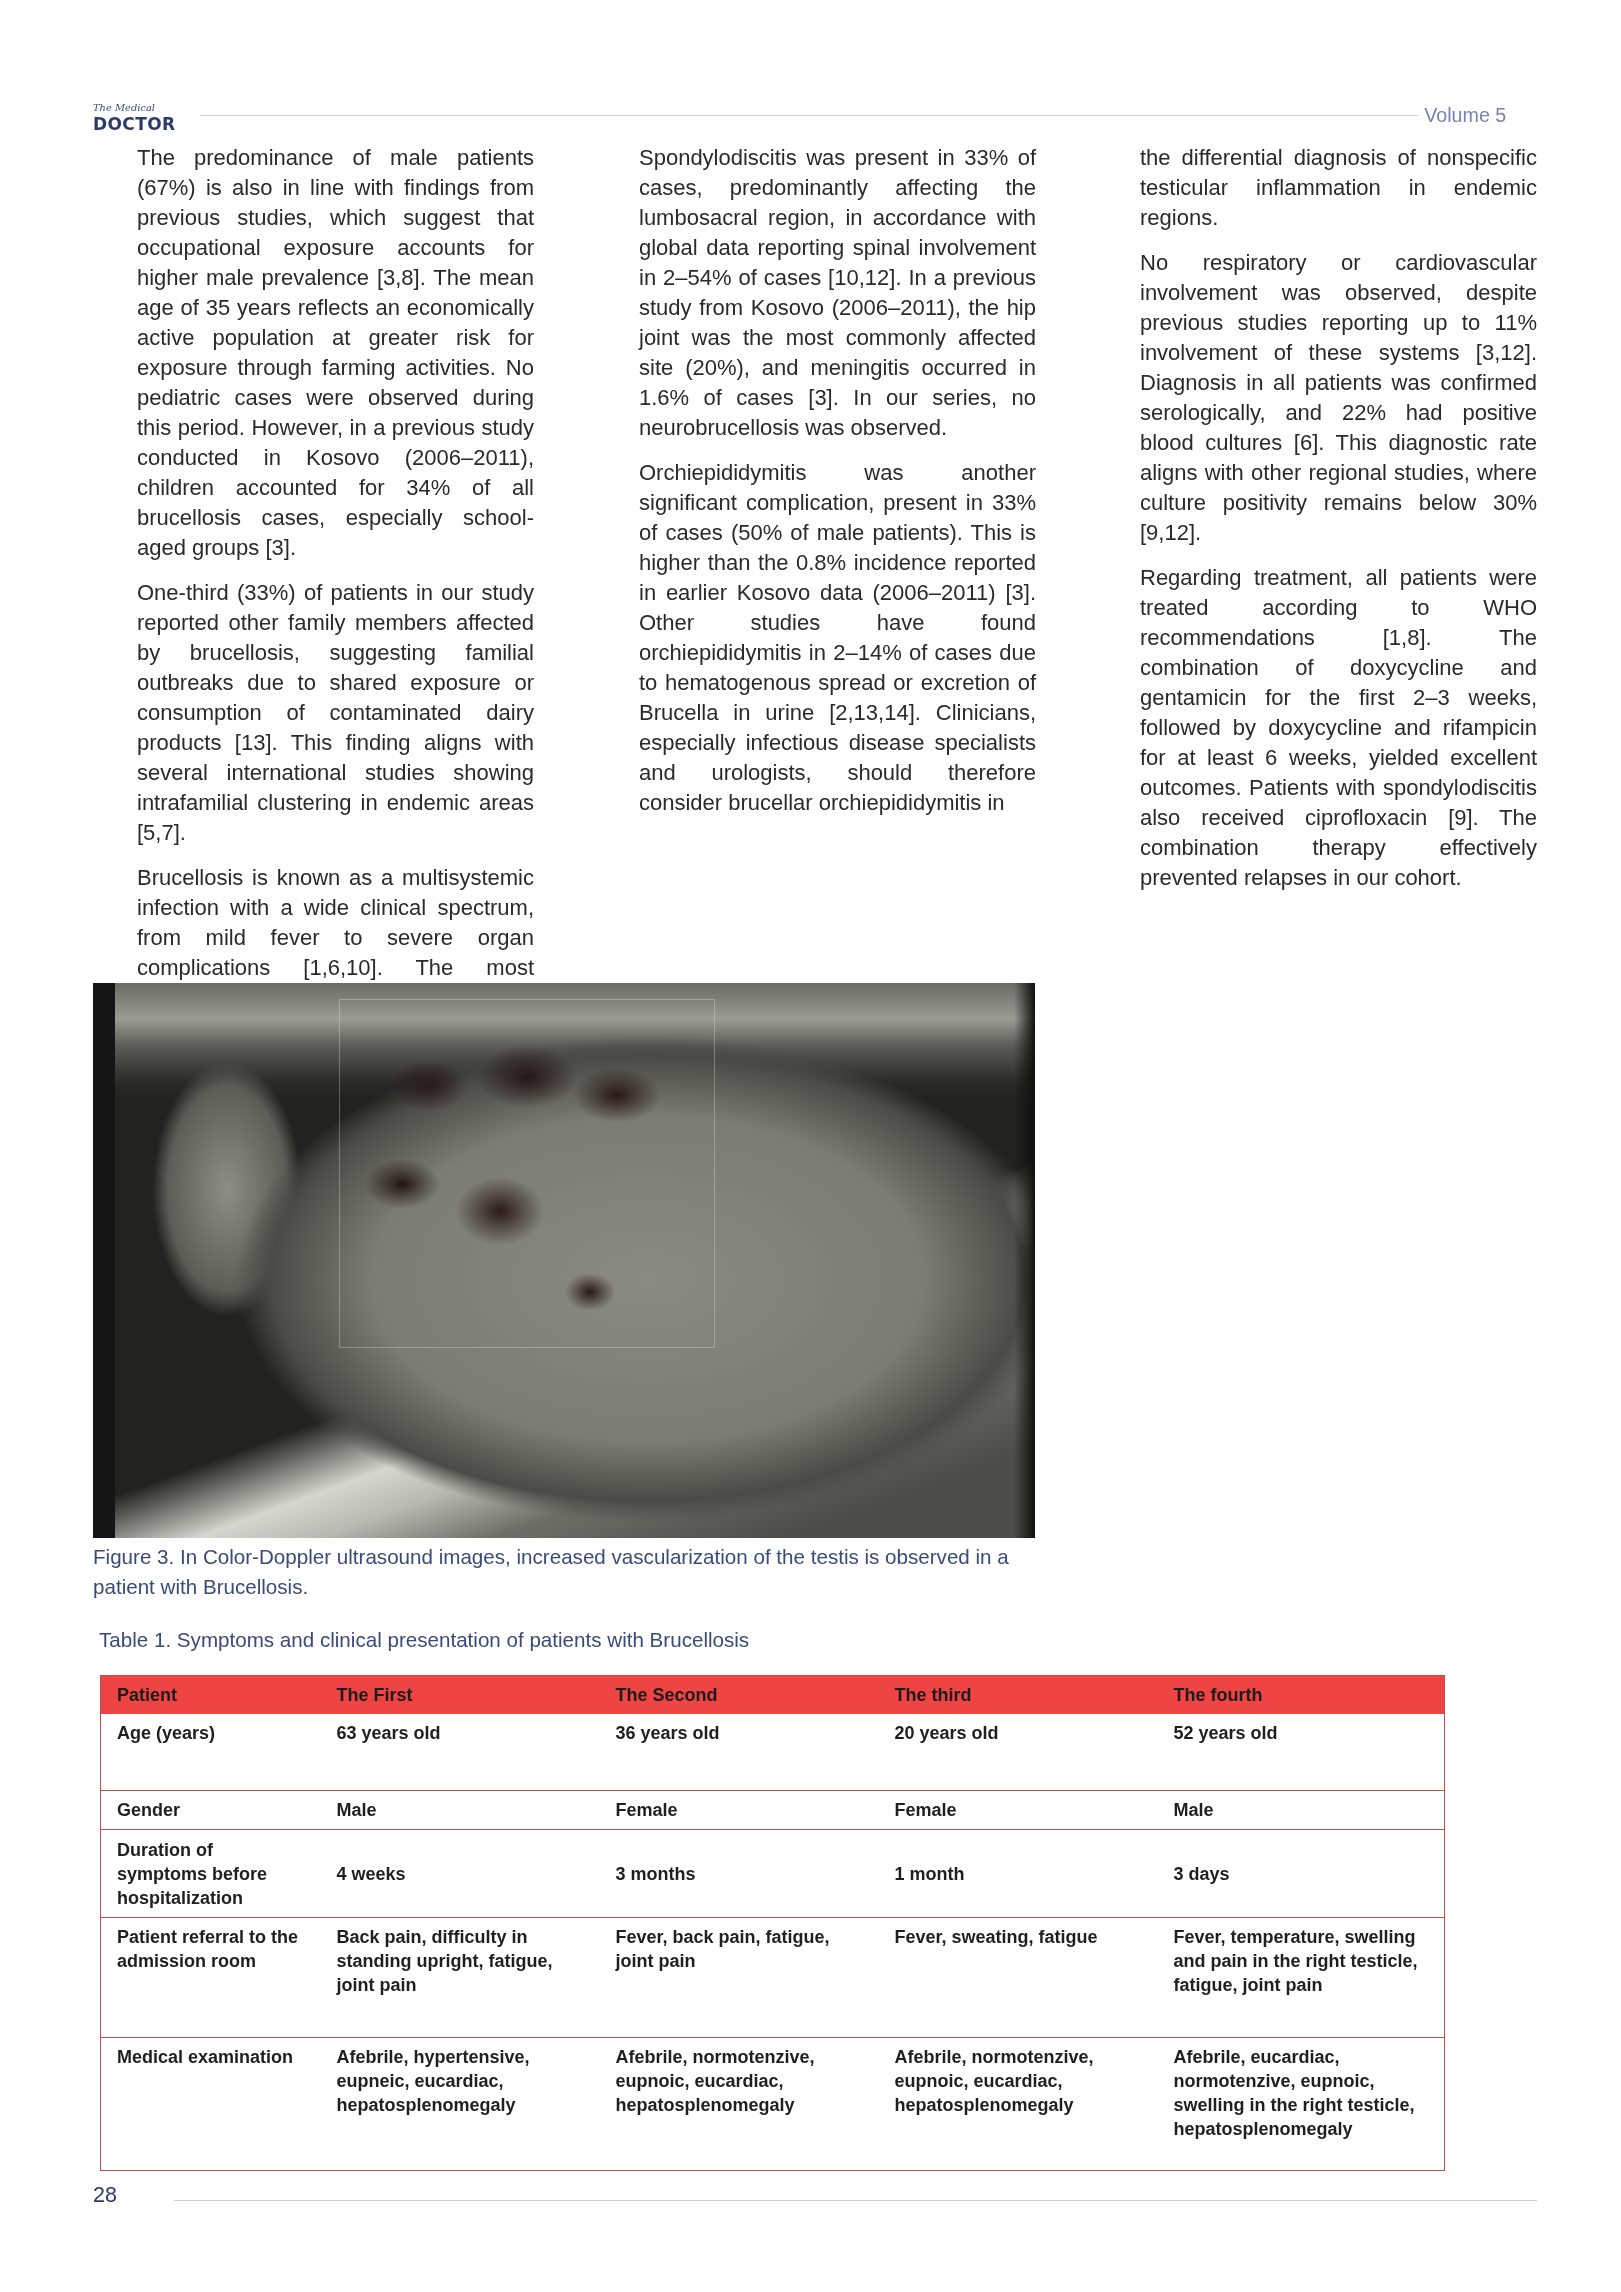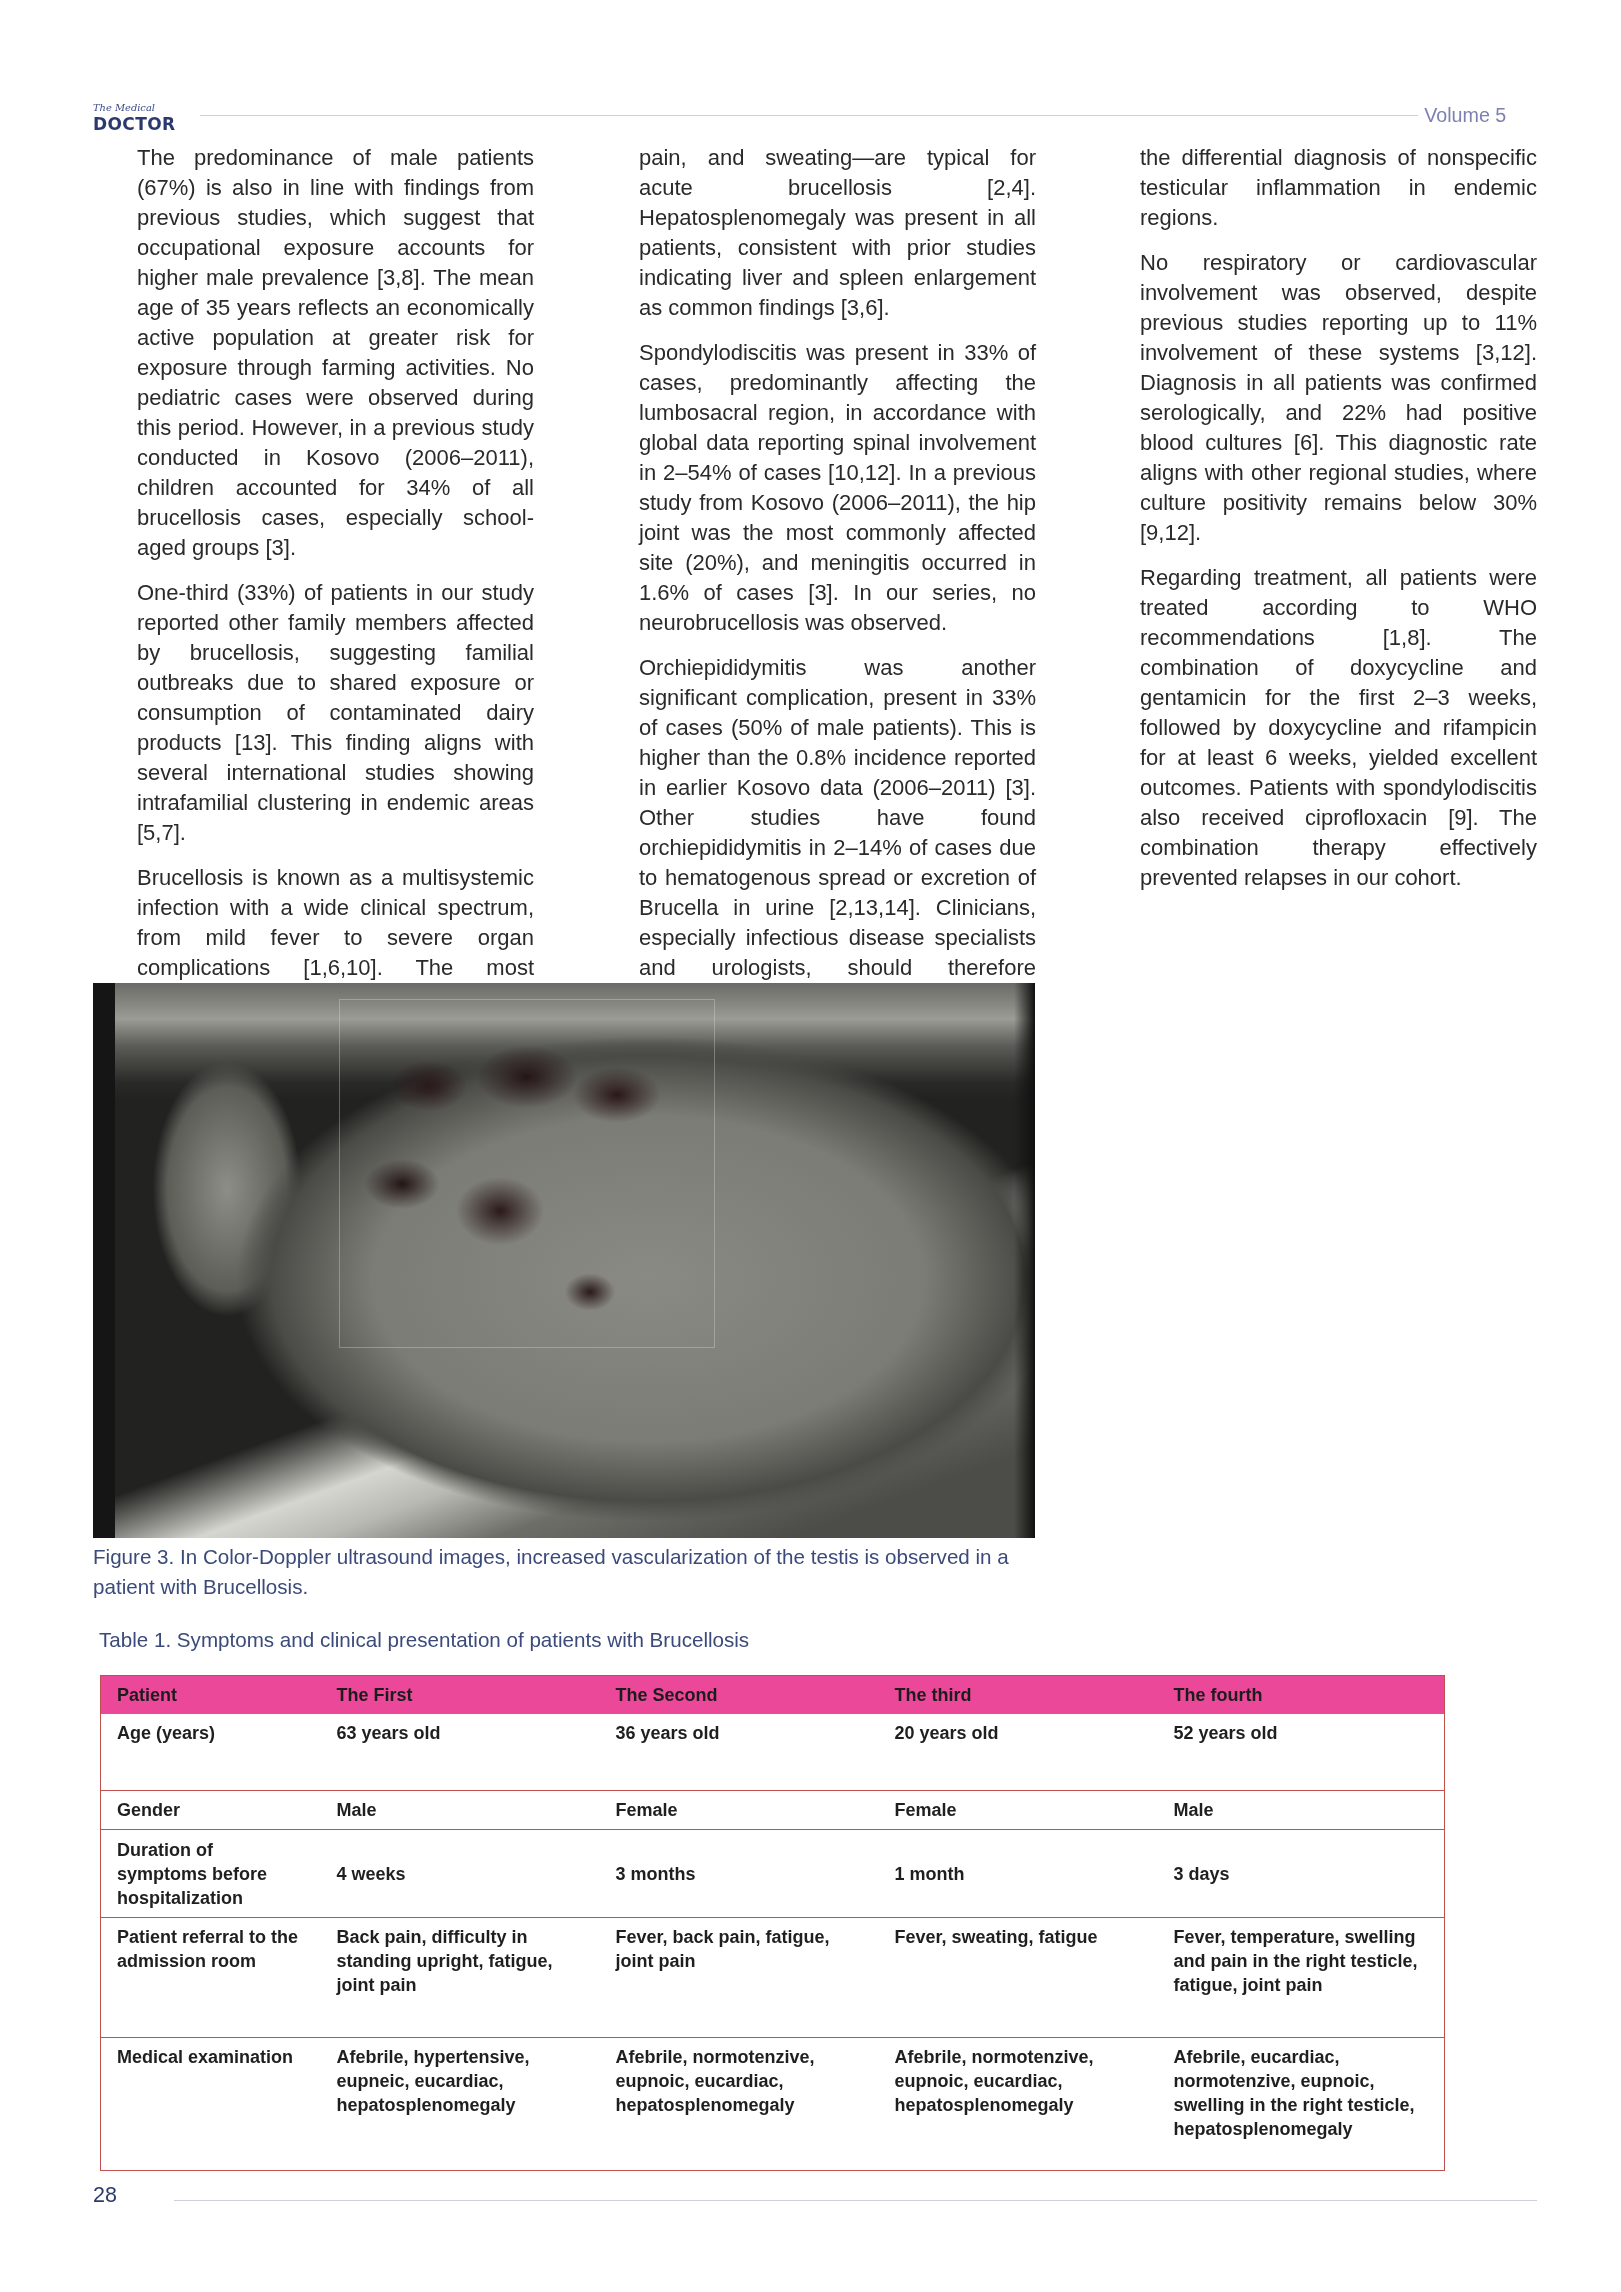--- a/index.html
+++ b/index.html
@@ -35,21 +35,21 @@
       radial-gradient(ellipse 54px 36px at 54px 152px, #231515 0%, transparent 70%),
       radial-gradient(ellipse 63px 49px at 152px 179px, #2b1a1a 0%, transparent 70%),
       radial-gradient(ellipse 36px 27px at 242px 260px, #2a1a1a 0%, transparent 70%); }
   .us-left-edge { position: absolute; left: 0; top: 0; width: 21.5px; height: 100%; background: #151515; }
   .us-right-edge { position: absolute; right: 0; top: 0; width: 21.5px; height: 100%; background: linear-gradient(90deg, transparent, #101010); }
 
   .fig-caption { position: absolute; left: 93px; top: 1542px; width: 949px; font-family: "Liberation Sans", sans-serif; font-size: 20.6px; line-height: 29.6px; color: #3b4a7a; }
   .table-title { position: absolute; left: 99px; top: 1628px; font-family: "Liberation Sans", sans-serif; font-size: 20.6px; color: #3b4a7a; }
 
   .tbl { position: absolute; left: 100px; top: 1675px; width: 1345px; border-collapse: collapse; font-family: "Liberation Sans", sans-serif; font-size: 18px; line-height: 24px; font-weight: bold; color: #1f1f1f; border: 1.8px solid #c0504d; }
-  .tbl th { background: #ec4899; color: #1c1c1c; text-align: left; font-weight: bold; padding: 5.4px 16px; height: 38px; }
+  .tbl th { background: #ef4444; color: #1c1c1c; text-align: left; font-weight: bold; padding: 5.4px 16px; height: 38px; }
   .tbl td { text-align: left; vertical-align: top; padding: 7.2px 16px; border-top: 1.8px solid #c0504d; }
   .tbl tr.r-age td { height: 77px; border-top: none; }
   .tbl tr.r-gender td { height: 38px; }
   .tbl tr.r-duration td { height: 82px; vertical-align: middle; }
   .tbl tr.r-duration td:first-child { vertical-align: top; }
   .tbl tr.r-referral td { height: 120px; }
   .tbl tr.r-exam td { height: 133px; }
   .c0 { width: 220px; } .c1 { width: 279px; } .c2 { width: 279px; } .c3 { width: 279px; } .c4 { width: 287px; }
 
   .footer-num { position: absolute; left: 93px; top: 2183px; font-family: "Liberation Sans", sans-serif; font-size: 21.5px; color: #2b3a6e; }
@@ -65,21 +65,20 @@
   <div class="volume">Volume 5</div>
 </div>
 
 <div class="col col1">
   <p>The predominance of male patients (67%) is also in line with findings from previous studies, which suggest that occupational exposure accounts for higher male prevalence [3,8]. The mean age of 35 years reflects an economically active population at greater risk for exposure through farming activities. No pediatric cases were observed during this period. However, in a previous study conducted in Kosovo (2006–2011), children accounted for 34% of all brucellosis cases, especially school-aged groups [3].</p>
   <p>One-third (33%) of patients in our study reported other family members affected by brucellosis, suggesting familial outbreaks due to shared exposure or consumption of contaminated dairy products [13]. This finding aligns with several international studies showing intrafamilial clustering in endemic areas [5,7].</p>
   <p>Brucellosis is known as a multisystemic infection with a wide clinical spectrum, from mild fever to severe organ complications [1,6,10]. The most frequently observed symptoms in our cases—fatigue, fever, joint</p>
 </div>
 
 <div class="col col2">
-  <p>pain, and sweating—are typical for acute brucellosis [2,4]. Hepatosplenomegaly was present in all patients, consistent with prior studies indicating liver and spleen enlargement as common findings [3,6].</p>
   <p>Spondylodiscitis was present in 33% of cases, predominantly affecting the lumbosacral region, in accordance with global data reporting spinal involvement in 2–54% of cases [10,12]. In a previous study from Kosovo (2006–2011), the hip joint was the most commonly affected site (20%), and meningitis occurred in 1.6% of cases [3]. In our series, no neurobrucellosis was observed.</p>
   <p>Orchiepididymitis was another significant complication, present in 33% of cases (50% of male patients). This is higher than the 0.8% incidence reported in earlier Kosovo data (2006–2011) [3]. Other studies have found orchiepididymitis in 2–14% of cases due to hematogenous spread or excretion of Brucella in urine [2,13,14]. Clinicians, especially infectious disease specialists and urologists, should therefore consider brucellar orchiepididymitis in</p>
 </div>
 
 <div class="col col3">
   <p>the differential diagnosis of nonspecific testicular inflammation in endemic regions.</p>
   <p>No respiratory or cardiovascular involvement was observed, despite previous studies reporting up to 11% involvement of these systems [3,12]. Diagnosis in all patients was confirmed serologically, and 22% had positive blood cultures [6]. This diagnostic rate aligns with other regional studies, where culture positivity remains below 30% [9,12].</p>
   <p>Regarding treatment, all patients were treated according to WHO recommendations [1,8]. The combination of doxycycline and gentamicin for the first 2–3 weeks, followed by doxycycline and rifampicin for at least 6 weeks, yielded excellent outcomes. Patients with spondylodiscitis also received ciprofloxacin [9]. The combination therapy effectively prevented relapses in our cohort.</p>
 </div>
 

